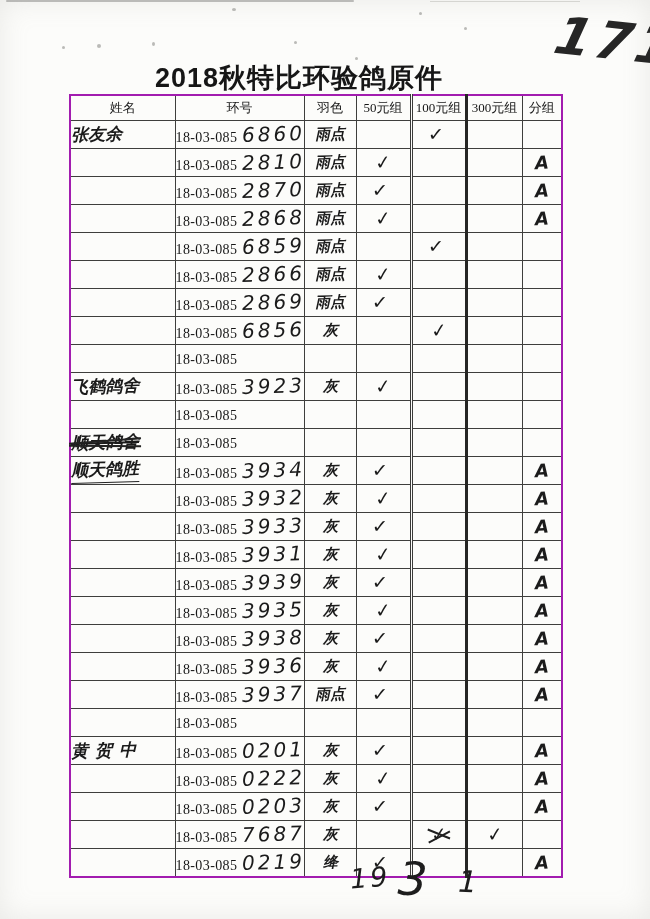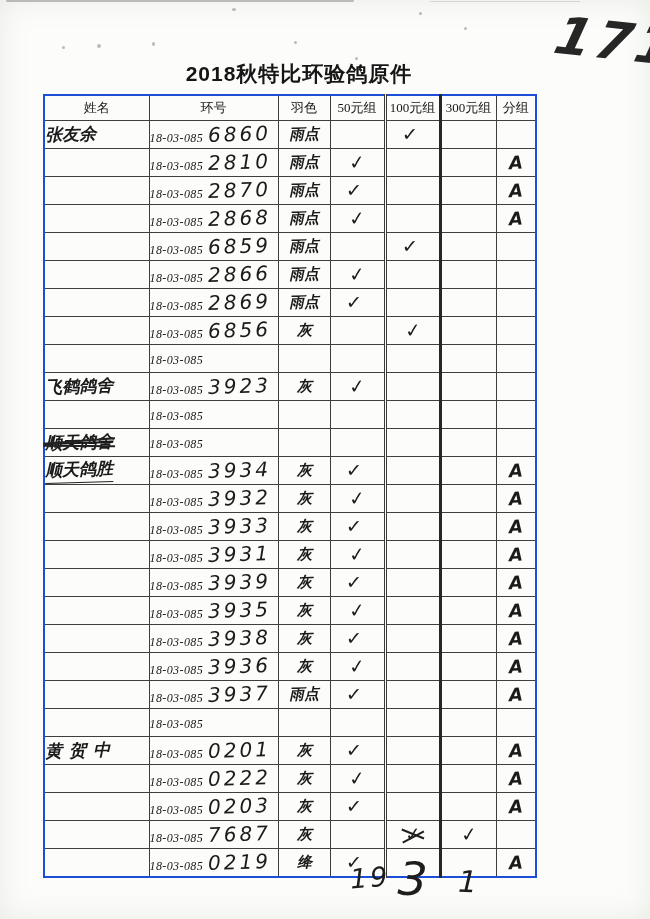--- a/index.html
+++ b/index.html
@@ -19,28 +19,28 @@
   .speck{position:absolute;background:#8d8d8a;opacity:.6;border-radius:50%;}
 
   .corner-number{
     position:absolute;top:10px;left:556px;width:96px;
     font-family:"DejaVu Sans",sans-serif;font-weight:900;font-style:italic;
     font-size:52px;letter-spacing:4px;color:#262626;
     transform:rotate(6deg) skewX(-8deg);
   }
   .doc-title{
     position:absolute;top:60px;left:53px;width:492px;text-align:center;
-    font-size:21px;font-weight:bold;letter-spacing:1px;color:#161616;
+    font-size:27px;font-weight:bold;letter-spacing:1px;color:#161616;
     font-family:"Liberation Sans",sans-serif;
   }
 
   table.ring-table{
-    position:absolute;left:43px;top:94px;width:492px;
+    position:absolute;left:69px;top:94px;width:492px;
     border-collapse:collapse;table-layout:fixed;
-    border:2px solid #1d4ed8;background:transparent;
+    border:2px solid #a21caf;background:transparent;
   }
   .ring-table th,.ring-table td{
     border:1px solid #3e3e3c;padding:0;overflow:visible;
     height:27px;vertical-align:middle;
   }
   .ring-table thead th{
     height:24px;font-weight:normal;font-size:13px;color:#151515;
     font-family:"Liberation Serif",serif;text-align:center;
   }
   
@@ -55,21 +55,21 @@
   .name-text{display:inline-block;font-size:17px;font-weight:600;transform:rotate(-1.5deg);white-space:nowrap;}
   .name-text.spaced{letter-spacing:7px;}
   .name-text.struck{position:relative;text-decoration:line-through;text-decoration-thickness:2px;}
   .name-text.struck::before,.name-text.struck::after{
     content:"";position:absolute;left:-2px;right:-2px;height:1.6px;background:#222;
   }
   .name-text.struck::before{top:38%;transform:rotate(-3deg);}
   .name-text.struck::after{top:62%;transform:rotate(2deg);}
   .name-text.underlined{border-bottom:1.6px solid #222;padding-bottom:1px;}
 
-  .ring-prefix{font-family:"Liberation Serif",serif;font-size:12px;letter-spacing:.4px;color:#171717;font-style:italic;}
+  .ring-prefix{font-family:"Liberation Serif",serif;font-size:14px;letter-spacing:.4px;color:#171717;}
   .ring-suffix{display:inline-block;font-size:20px;font-weight:500;letter-spacing:3px;margin-left:5px;transform:rotate(-2deg);position:relative;top:-1px;}
 
   .color-text{display:inline-block;font-size:15px;font-weight:600;transform:rotate(-2deg);}
   .mark{display:inline-block;font-size:19px;font-weight:bold;transform:rotate(-6deg);line-height:1;}
   tr:nth-child(odd) .mark{transform:rotate(2deg) translateX(-3px);}
   .group-mark{display:inline-block;font-size:18px;font-weight:600;transform:rotate(-3deg);}
 
   .scribble-wrap{position:relative;display:inline-block;}
   .scribble-wrap::before,.scribble-wrap::after{
     content:"";position:absolute;left:-4px;right:-4px;background:#1f1f1f;height:1.7px;

